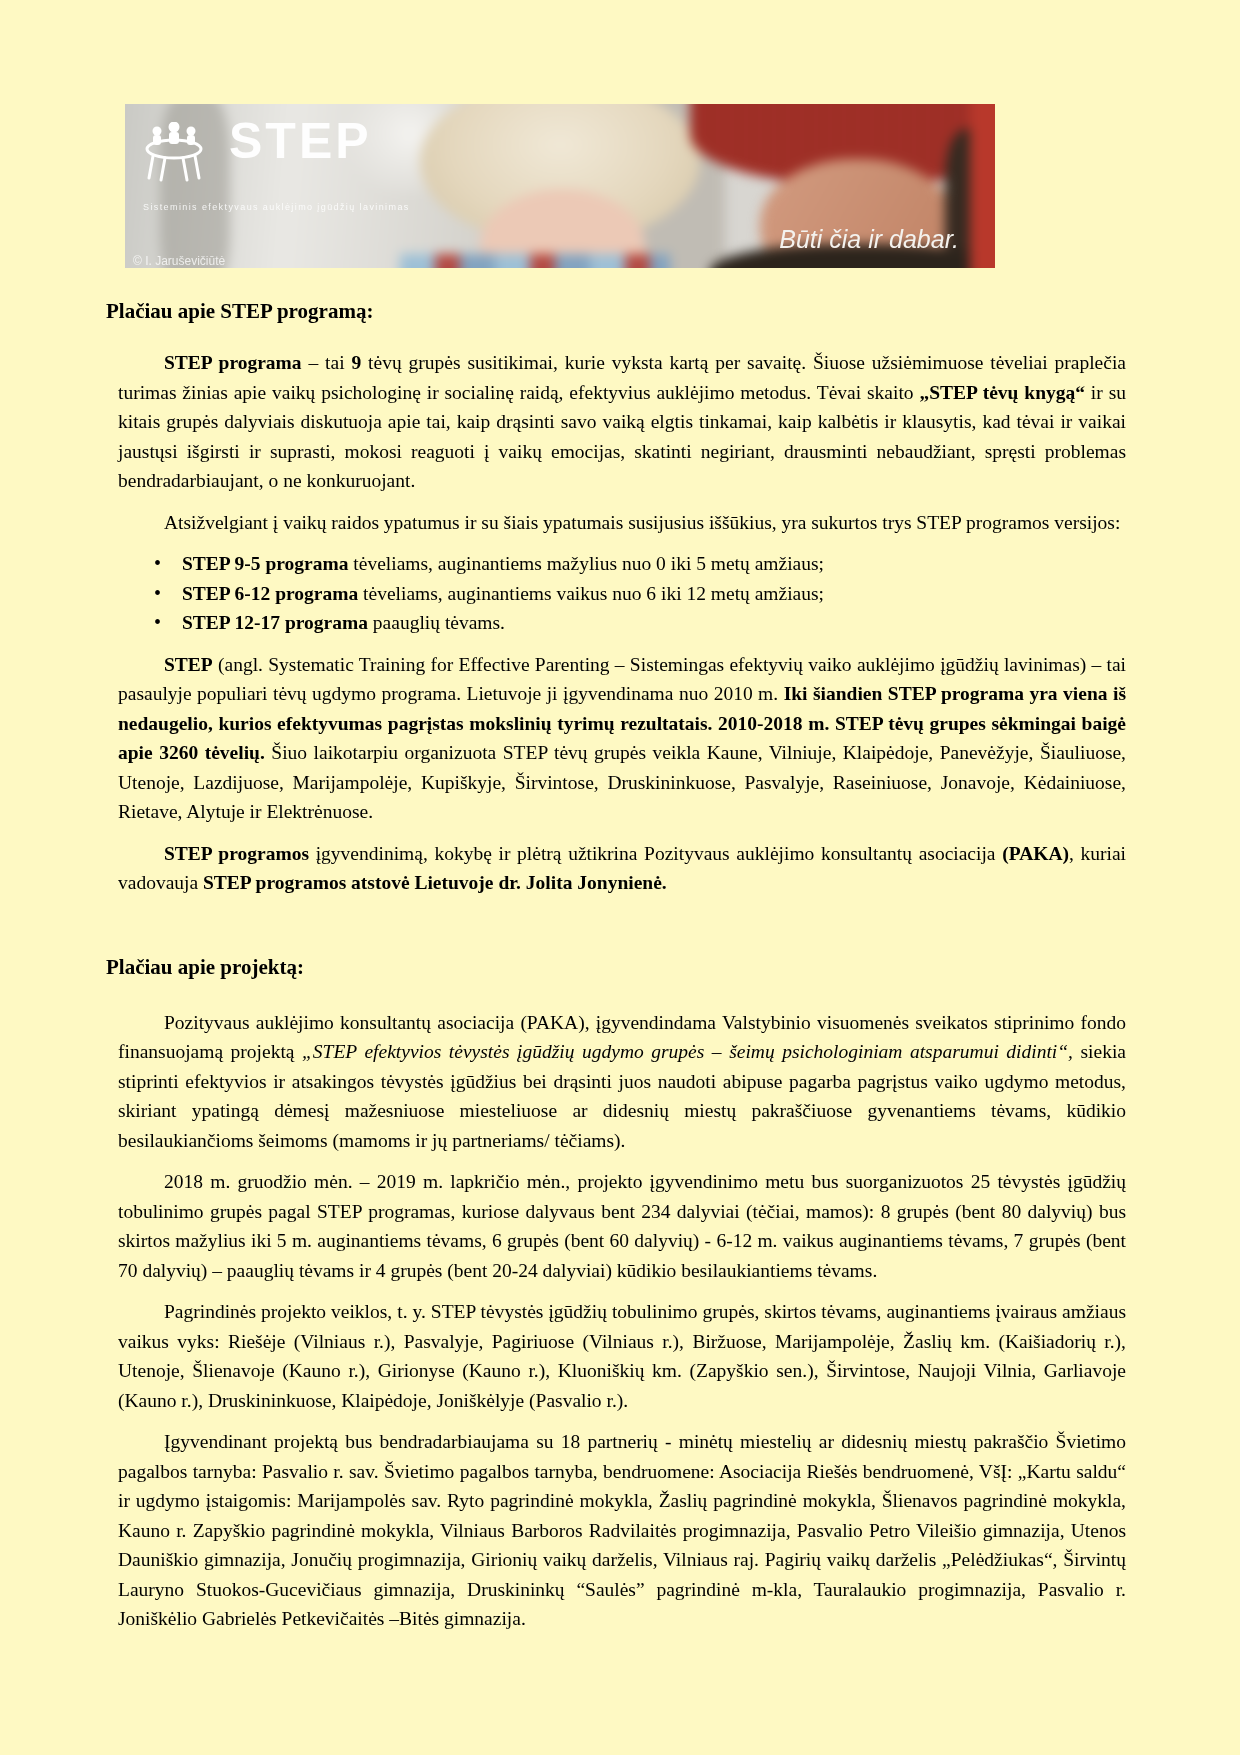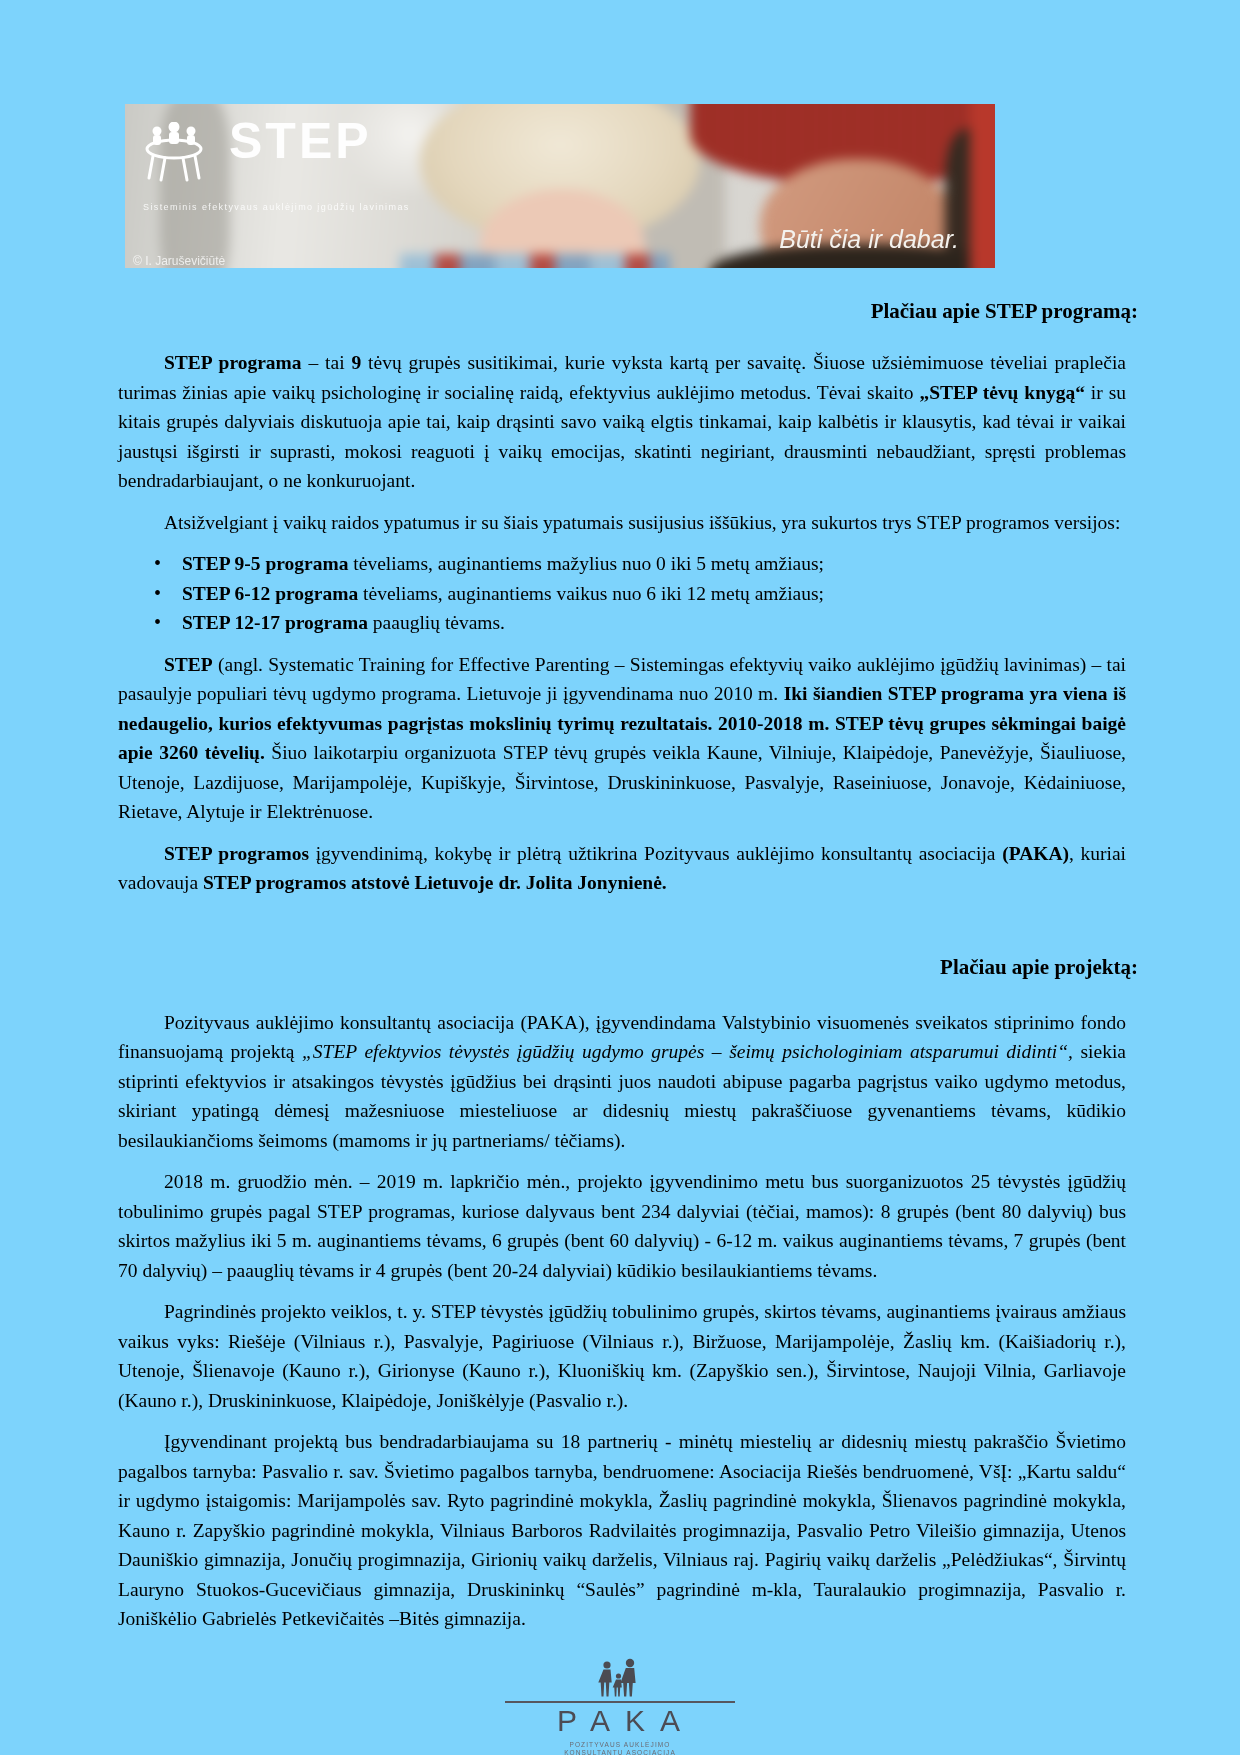--- a/index.html
+++ b/index.html
@@ -1,19 +1,19 @@
 <!DOCTYPE html>
 <html><head>
 <meta charset="utf-8">
 <style>
   html,body{margin:0;padding:0;background:#ffffff;}
   .page{
     position:relative;
     width:1240px;height:1755px;
-    background:#7dd3fc;
+    background:#fef9c3;
     overflow:hidden;
     font-family:"Liberation Serif", serif;
     color:#000;
   }
   
   .photo-wrap{
     position:relative;
     margin:104px 0 0 125px;
     width:870px;height:164px;
     overflow:hidden;
@@ -59,21 +59,21 @@
   }
   .photo-credit{
     position:absolute;left:8px;bottom:0;
     font-family:"Liberation Sans",sans-serif;
     font-size:12px;color:rgba(255,255,255,.75);
   }
   
   .content{margin:0 102px 0 106px;}
   h1.doc-title{
     margin:30px 0 24px 0;
-    text-align:right;
+    text-align:left;
     font-size:21px;line-height:26px;
     font-weight:bold;
   }
   h1.title-project{margin-top:56px;margin-bottom:28px;}
   p.doc-par{
     margin:12px;
     font-size:19.5px;line-height:29.5px;
     text-align:justify;
     text-indent:46px;
   }
@@ -167,32 +167,14 @@
 
     <h1 class="doc-title title-project">Plačiau apie projektą:</h1>
 
     <p class="doc-par"><span class="r-n">Pozityvaus auklėjimo konsultantų asociacija (PAKA), įgyvendindama Valstybinio visuomenės sveikatos stiprinimo fondo finansuojamą projektą </span><span class="r-i">„STEP efektyvios tėvystės įgūdžių ugdymo grupės – šeimų psichologiniam atsparumui didinti“,</span><span class="r-n"> siekia stiprinti efektyvios ir atsakingos tėvystės įgūdžius bei drąsinti juos naudoti abipuse pagarba pagrįstus vaiko ugdymo metodus, skiriant ypatingą dėmesį mažesniuose miesteliuose ar didesnių miestų pakraščiuose gyvenantiems tėvams, kūdikio besilaukiančioms šeimoms (mamoms ir jų partneriams/ tėčiams).</span></p>
     <p class="doc-par"><span class="r-n">2018 m. gruodžio mėn. – 2019 m. lapkričio mėn., projekto įgyvendinimo metu bus suorganizuotos 25 tėvystės įgūdžių tobulinimo grupės pagal STEP programas, kuriose dalyvaus bent 234 dalyviai (tėčiai, mamos): 8 grupės (bent 80 dalyvių) bus skirtos mažylius iki 5 m. auginantiems tėvams, 6 grupės (bent 60 dalyvių) - 6-12 m. vaikus auginantiems tėvams, 7 grupės (bent 70 dalyvių) – paauglių tėvams ir 4 grupės (bent 20-24 dalyviai) kūdikio besilaukiantiems tėvams.</span></p>
     <p class="doc-par"><span class="r-n">Pagrindinės projekto veiklos, t. y. STEP tėvystės įgūdžių tobulinimo grupės, skirtos tėvams, auginantiems įvairaus amžiaus vaikus vyks: Riešėje (Vilniaus r.), Pasvalyje, Pagiriuose (Vilniaus r.), Biržuose, Marijampolėje, Žaslių km. (Kaišiadorių r.), Utenoje, Šlienavoje (Kauno r.), Girionyse (Kauno r.), Kluoniškių km. (Zapyškio sen.), Širvintose, Naujoji Vilnia, Garliavoje (Kauno r.), Druskininkuose, Klaipėdoje, Joniškėlyje (Pasvalio r.).</span></p>
     <p class="doc-par"><span class="r-n">Įgyvendinant projektą bus bendradarbiaujama su 18 partnerių - minėtų miestelių ar didesnių miestų pakraščio Švietimo pagalbos tarnyba: Pasvalio r. sav. Švietimo pagalbos tarnyba, bendruomene: Asociacija Riešės bendruomenė, VšĮ: „Kartu saldu“ ir ugdymo įstaigomis: Marijampolės sav. Ryto pagrindinė mokykla, Žaslių pagrindinė mokykla, Šlienavos pagrindinė mokykla, Kauno r. Zapyškio pagrindinė mokykla, Vilniaus Barboros Radvilaitės progimnazija, Pasvalio Petro Vileišio gimnazija, Utenos Dauniškio gimnazija, Jonučių progimnazija, Girionių vaikų darželis, Vilniaus raj. Pagirių vaikų darželis „Pelėdžiukas“, Širvintų Lauryno Stuokos-Gucevičiaus gimnazija, Druskininkų “Saulės” pagrindinė m-kla, Tauralaukio progimnazija, Pasvalio r. Joniškėlio Gabrielės Petkevičaitės –Bitės gimnazija.</span></p>
 
   </div>
 
-  <div class="paka">
-    <svg class="paka-figures" viewBox="0 0 60 42" height="42">
-      <g fill="#4b4b52">
-        <circle cx="17" cy="7" r="3.6"></circle>
-        <path d="M13.5 11.5 h7 l1.2 13 h-2.4 l-0.8 14 h-2 l-0.7 -14 h-1.6 l-0.7 14 h-2 l-0.8 -14 h-2.4 z"></path>
-        <circle cx="28.5" cy="18" r="2.6"></circle>
-        <path d="M26 21.5 h5 l0.8 8 h-1.6 l-0.5 9 h-1.5 l-0.4 -9 h-1.1 l-0.4 9 h-1.5 l-0.5 -9 h-1.6 z"></path>
-        <circle cx="40" cy="5" r="4.2"></circle>
-        <path d="M35.8 10 h8.4 l1.4 15 h-2.8 l-0.9 13.5 h-2.2 l-0.8 -13.5 h-1.8 l-0.8 13.5 h-2.2 l-0.9 -13.5 h-2.8 z"></path>
-      </g>
-    </svg>
-    <div class="paka-line"></div>
-    <div class="paka-name">PAKA</div>
-    <div class="paka-sub">
-      <div>POZITYVAUS AUKLĖJIMO</div>
-      <div>KONSULTANTŲ ASOCIACIJA</div>
-    </div>
-  </div>
 
 </div>
 
 </body></html>

